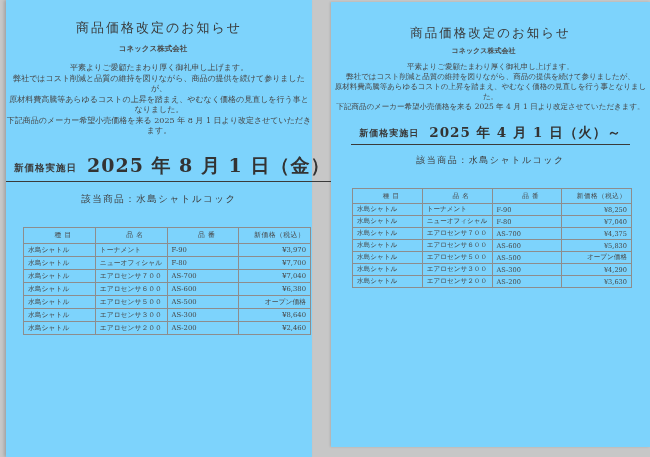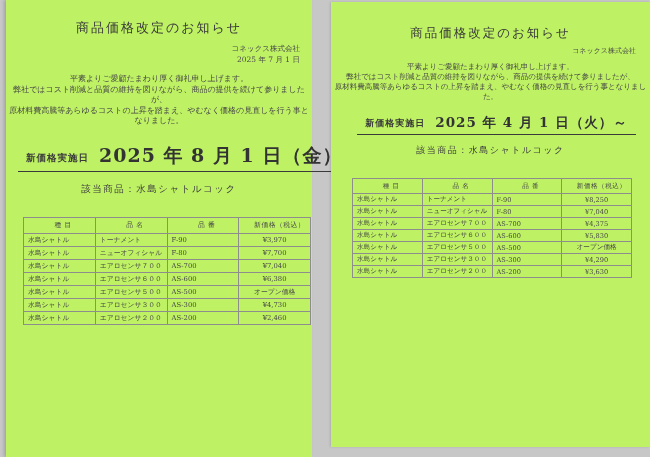--- a/index.html
+++ b/index.html
@@ -4,37 +4,37 @@
 <style>
   html, body { margin: 0; padding: 0; }
   body {
     width: 650px; height: 457px;
     background: #c7c7c7;
     position: relative;
     overflow: hidden;
     font-family: "DejaVu Serif", "Liberation Serif", serif;
     color: #3d3d3d;
   }
-  .page { position: absolute; background: #bef264; }
+  .page { position: absolute; background: #7dd3fc; }
   .page.left  { left: 6px;   top: 0;   width: 306px; height: 457px; box-shadow: -2px 0 3px rgba(0,0,0,0.18); }
   .page.right { left: 331px; top: 2px; width: 319px; height: 445px; box-shadow: -1px 0 2px rgba(0,0,0,0.12); }
 
   .doc-title { text-align: center; letter-spacing: 2px; color: #393939; }
   .left  .doc-title { margin-top: 19px; font-size: 13px; }
   .right .doc-title { margin-top: 23px; font-size: 12.5px; }
 
-  .company-block { text-align: right; color: #4a4a4a; }
+  .company-block { text-align: center; color: #4a4a4a; font-weight: bold; }
   .left  .company-block { margin: 6px 12px 0 0; font-size: 7.5px; line-height: 11px; }
   .right .company-block { margin: 4px 14px 0 0; font-size: 7px;   line-height: 10px; }
 
   .body-par { text-align: center; color: #464646; }
   .left  .body-par { margin-top: 9px; font-size: 8px;   line-height: 10.5px; }
   .right .body-par { margin-top: 6px; font-size: 7.5px; line-height: 10px; }
 
-  .eff-line { text-align: center; padding-left: 12px; }
+  .eff-line { text-align: center; }
   .left  .eff-line { margin-top: 16px; }
   .right .eff-line { margin-top: 10px; }
   .eff-underline { display: inline-block; border-bottom: 1.5px solid #3a3a3a; padding: 0 8px 2px 8px; white-space: nowrap; }
   .eff-label { font-weight: bold; letter-spacing: 1px; color: #3a3a3a; vertical-align: 1px; }
   .eff-date  { font-weight: bold; letter-spacing: 1px; color: #333333; }
   .left  .eff-label { font-size: 9.5px; margin-right: 10px; }
   .left  .eff-date  { font-size: 19px; }
   .right .eff-label { font-size: 9px;   margin-right: 10px; }
   .right .eff-date  { font-size: 13.5px; }
 
@@ -53,35 +53,35 @@
     overflow: hidden;
     white-space: nowrap;
     text-align: left;
   }
   .left  .price-table th { height: 15px; }
   .right .price-table th { height: 14px; }
   .left  .price-table td { height: 12px; }
   .right .price-table td { height: 11px; }
   .price-table th { text-align: center; letter-spacing: 3px; padding-left: 14px; }
   .price-table th.c3 { letter-spacing: 0.5px; font-family: Liberation Mono, monospace; }
-  .price-table td.c3 { text-align: center; }
+  .price-table td.c3 { text-align: right; }
 </style>
 </head>
 <body>
 
 <div class="page left">
   <div class="doc-title">商品価格改定のお知らせ</div>
   <div class="company-block">
     <div>コネックス株式会社</div>
-    <div>2025 年 7 月 1 日</div>
   </div>
   <div class="body-par">
     <div>平素よりご愛顧たまわり厚く御礼申し上げます。</div>
     <div>弊社ではコスト削減と品質の維持を図りながら、商品の提供を続けて参りましたが、</div>
     <div>原材料費高騰等あらゆるコストの上昇を踏まえ、やむなく価格の見直しを行う事となりました。</div>
+    <div>下記商品のメーカー希望小売価格を来る 2025 年 8 月 1 日より改定させていただきます。</div>
   </div>
   <div class="eff-line">
     <span class="eff-underline"><span class="eff-label">新価格実施日</span><span class="eff-date">2025 年 8 月 1 日（金）～</span></span>
   </div>
   <div class="target-line">該当商品：水島シャトルコック</div>
   <table class="price-table">
     <colgroup>
         <col>
         <col>
         <col>
@@ -123,41 +123,42 @@
       <tr>
         <td>水島シャトル</td>
         <td>エアロセンサ５００</td>
         <td>AS-500</td>
         <td class="c3">オープン価格</td>
       </tr>
       <tr>
         <td>水島シャトル</td>
         <td>エアロセンサ３００</td>
         <td>AS-300</td>
-        <td class="c3">¥4,730</td>
+        <td class="c3">¥8,640</td>
       </tr>
       <tr>
         <td>水島シャトル</td>
         <td>エアロセンサ２００</td>
         <td>AS-200</td>
         <td class="c3">¥2,460</td>
       </tr>
     </tbody>
   </table>
 </div>
 
 <div class="page right">
   <div class="doc-title">商品価格改定のお知らせ</div>
   <div class="company-block">
     <div>コネックス株式会社</div>
   </div>
   <div class="body-par">
     <div>平素よりご愛顧たまわり厚く御礼申し上げます。</div>
     <div>弊社ではコスト削減と品質の維持を図りながら、商品の提供を続けて参りましたが、</div>
     <div>原材料費高騰等あらゆるコストの上昇を踏まえ、やむなく価格の見直しを行う事となりました。</div>
+    <div>下記商品のメーカー希望小売価格を来る 2025 年 4 月 1 日より改定させていただきます。</div>
   </div>
   <div class="eff-line">
     <span class="eff-underline"><span class="eff-label">新価格実施日</span><span class="eff-date">2025 年 4 月 1 日（火）～</span></span>
   </div>
   <div class="target-line">該当商品：水島シャトルコック</div>
   <table class="price-table">
     <colgroup>
         <col>
         <col>
         <col>

